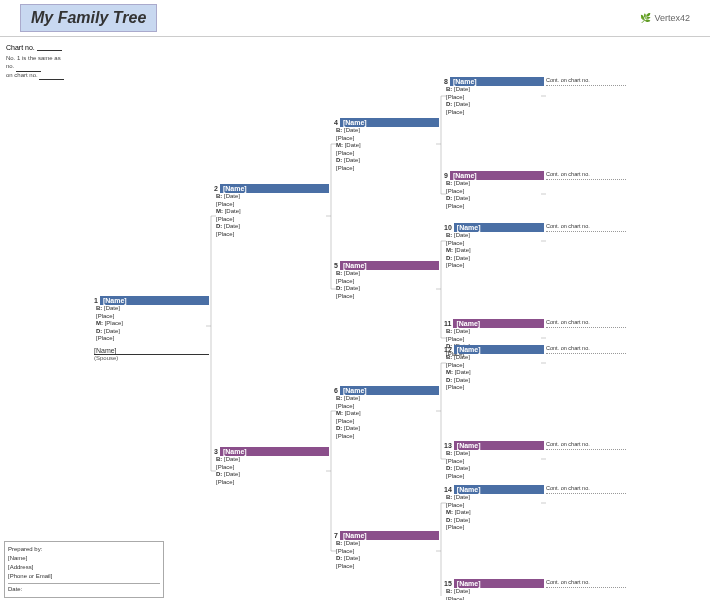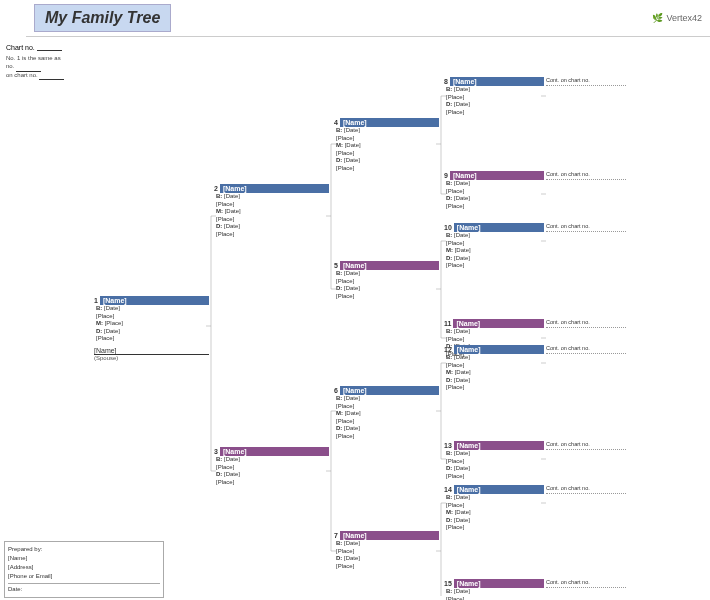--- a/index.html
+++ b/index.html
@@ -11,24 +11,23 @@
       height: 600px;
       overflow: hidden;
       position: relative;
     }
 
     
     .header {
       display: flex;
       justify-content: space-between;
       align-items: center;
-      padding: 4px 8px;
+      padding: 4px 20px;
       border-bottom: 1px solid #ccc;
       background: #fff;
-      margin-left: 26px;
     }
     .title-box {
       background: #c8d8f0;
       padding: 4px 10px;
       font-style: italic;
       font-weight: bold;
       font-size: 16px;
       color: #333;
       border: 1px solid #aac;
     }

